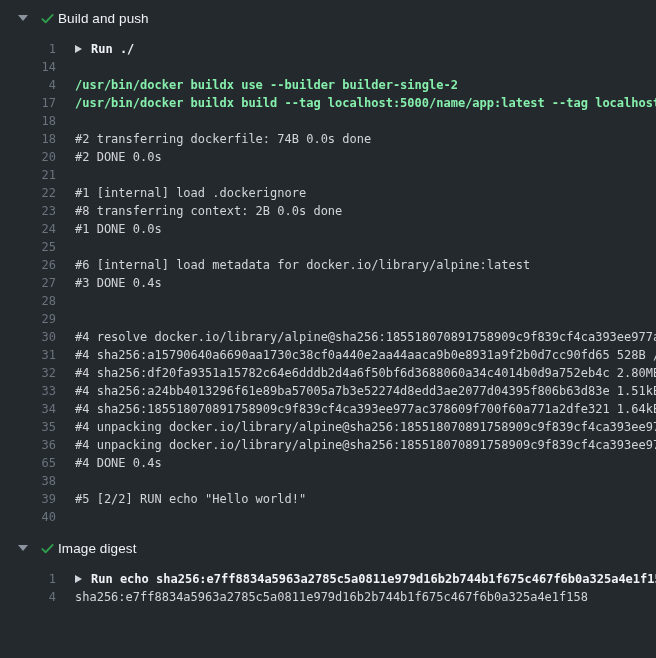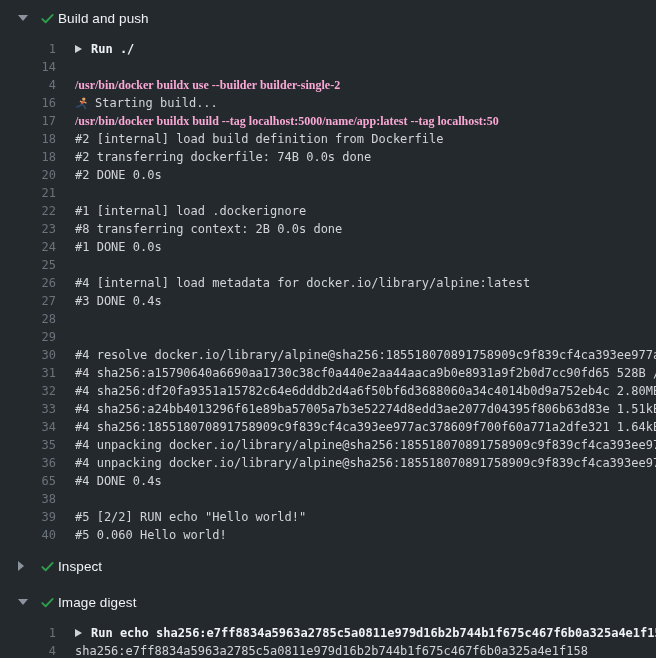--- a/index.html
+++ b/index.html
@@ -73,23 +73,22 @@
     cursor: pointer;
   }
   .line-content {
     margin-left: 19px;
     color: #d1d5da;
     display: inline-flex;
     align-items: center;
     white-space: pre;
   }
   .line-content.command {
-    color: #f9a8d4;
+    color: #86efac;
     font-weight: 700;
-    font-family: Liberation Serif, serif;
   }
   .line-content.group {
     color: #f0f3f6;
     font-weight: 700;
     cursor: pointer;
   }
   .icon { display: inline-flex; align-items: center; flex: none; }
   .icon.play-icon {
     width: 0; height: 0;
     border-top: 4.5px solid transparent;
@@ -113,61 +112,44 @@
           <svg width="15" height="15" viewBox="0 0 16 16">
             <path d="M2.5 8.6 L6 12 L13.5 4.2" stroke="#2f9e4c" stroke-width="2" fill="none" stroke-linecap="round" stroke-linejoin="round"></path>
           </svg>
         </span>
         <span class="section-label">Build and push</span>
       </div>
       <div class="section-lines">
         <div class="log-line"><span class="line-num">1</span><span class="line-content group"><span class="icon play-icon"></span><span class="line-text">Run ./</span></span></div>
         <div class="log-line"><span class="line-num">14</span></div>
         <div class="log-line"><span class="line-num">4</span><span class="line-content command"><span class="line-text">/usr/bin/docker buildx use --builder builder-single-2</span></span></div>
-        <div class="log-line"><span class="line-num">16</span><span class="line-content log"><span class="icon runner-icon"><svg width="13" height="13" viewBox="0 0 13 13">
-                <circle cx="8.8" cy="2.1" r="1.7" fill="#e3a368"></circle>
-                <path d="M8.5 4.1 L6.6 7.2" stroke="#e04a2f" stroke-width="2.4" fill="none"></path>
-                <path d="M8.8 4.7 L11.4 6.1 M7.5 5.1 L4.9 4.1" stroke="#e3a368" stroke-width="1.3" fill="none"></path>
-                <path d="M6.6 7.2 L9.3 9.1 L10.6 12.2 M6.6 7.4 L3.8 9.4 L1.1 9.8" stroke="#2f4a66" stroke-width="1.7" fill="none"></path>
-              </svg></span><span class="line-text">Starting build...</span></span></div>
         <div class="log-line"><span class="line-num">17</span><span class="line-content command"><span class="line-text">/usr/bin/docker buildx build --tag localhost:5000/name/app:latest --tag localhost:50</span></span></div>
-        <div class="log-line"><span class="line-num">18</span><span class="line-content log"><span class="line-text">#2 [internal] load build definition from Dockerfile</span></span></div>
+        <div class="log-line"><span class="line-num">18</span></div>
         <div class="log-line"><span class="line-num">18</span><span class="line-content log"><span class="line-text">#2 transferring dockerfile: 74B 0.0s done</span></span></div>
         <div class="log-line"><span class="line-num">20</span><span class="line-content log"><span class="line-text">#2 DONE 0.0s</span></span></div>
         <div class="log-line"><span class="line-num">21</span><span class="line-content log"><span class="line-text"></span></span></div>
         <div class="log-line"><span class="line-num">22</span><span class="line-content log"><span class="line-text">#1 [internal] load .dockerignore</span></span></div>
         <div class="log-line"><span class="line-num">23</span><span class="line-content log"><span class="line-text">#8 transferring context: 2B 0.0s done</span></span></div>
         <div class="log-line"><span class="line-num">24</span><span class="line-content log"><span class="line-text">#1 DONE 0.0s</span></span></div>
         <div class="log-line"><span class="line-num">25</span><span class="line-content log"><span class="line-text"></span></span></div>
-        <div class="log-line"><span class="line-num">26</span><span class="line-content log"><span class="line-text">#4 [internal] load metadata for docker.io/library/alpine:latest</span></span></div>
+        <div class="log-line"><span class="line-num">26</span><span class="line-content log"><span class="line-text">#6 [internal] load metadata for docker.io/library/alpine:latest</span></span></div>
         <div class="log-line"><span class="line-num">27</span><span class="line-content log"><span class="line-text">#3 DONE 0.4s</span></span></div>
         <div class="log-line"><span class="line-num">28</span><span class="line-content log"><span class="line-text"></span></span></div>
         <div class="log-line"><span class="line-num">29</span></div>
         <div class="log-line"><span class="line-num">30</span><span class="line-content log"><span class="line-text">#4 resolve docker.io/library/alpine@sha256:185518070891758909c9f839cf4ca393ee977ac37</span></span></div>
         <div class="log-line"><span class="line-num">31</span><span class="line-content log"><span class="line-text">#4 sha256:a15790640a6690aa1730c38cf0a440e2aa44aaca9b0e8931a9f2b0d7cc90fd65 528B / 5</span></span></div>
         <div class="log-line"><span class="line-num">32</span><span class="line-content log"><span class="line-text">#4 sha256:df20fa9351a15782c64e6dddb2d4a6f50bf6d3688060a34c4014b0d9a752eb4c 2.80MB / </span></span></div>
         <div class="log-line"><span class="line-num">33</span><span class="line-content log"><span class="line-text">#4 sha256:a24bb4013296f61e89ba57005a7b3e52274d8edd3ae2077d04395f806b63d83e 1.51kB / </span></span></div>
         <div class="log-line"><span class="line-num">34</span><span class="line-content log"><span class="line-text">#4 sha256:185518070891758909c9f839cf4ca393ee977ac378609f700f60a771a2dfe321 1.64kB / </span></span></div>
         <div class="log-line"><span class="line-num">35</span><span class="line-content log"><span class="line-text">#4 unpacking docker.io/library/alpine@sha256:185518070891758909c9f839cf4ca393ee977a</span></span></div>
         <div class="log-line"><span class="line-num">36</span><span class="line-content log"><span class="line-text">#4 unpacking docker.io/library/alpine@sha256:185518070891758909c9f839cf4ca393ee977a</span></span></div>
         <div class="log-line"><span class="line-num">65</span><span class="line-content log"><span class="line-text">#4 DONE 0.4s</span></span></div>
         <div class="log-line"><span class="line-num">38</span><span class="line-content log"><span class="line-text"></span></span></div>
         <div class="log-line"><span class="line-num">39</span><span class="line-content log"><span class="line-text">#5 [2/2] RUN echo "Hello world!"</span></span></div>
-        <div class="log-line"><span class="line-num">40</span><span class="line-content log"><span class="line-text">#5 0.060 Hello world!</span></span></div>
-      </div>
-    </div>
-    <div class="log-section">
-      <div class="section-header">
-        <span class="toggle-icon collapsed"></span>
-        <span class="check-icon">
-          <svg width="15" height="15" viewBox="0 0 16 16">
-            <path d="M2.5 8.6 L6 12 L13.5 4.2" stroke="#2f9e4c" stroke-width="2" fill="none" stroke-linecap="round" stroke-linejoin="round"></path>
-          </svg>
-        </span>
-        <span class="section-label">Inspect</span>
+        <div class="log-line"><span class="line-num">40</span></div>
       </div>
     </div>
     <div class="log-section">
       <div class="section-header">
         <span class="toggle-icon expanded"></span>
         <span class="check-icon">
           <svg width="15" height="15" viewBox="0 0 16 16">
             <path d="M2.5 8.6 L6 12 L13.5 4.2" stroke="#2f9e4c" stroke-width="2" fill="none" stroke-linecap="round" stroke-linejoin="round"></path>
           </svg>
         </span>

